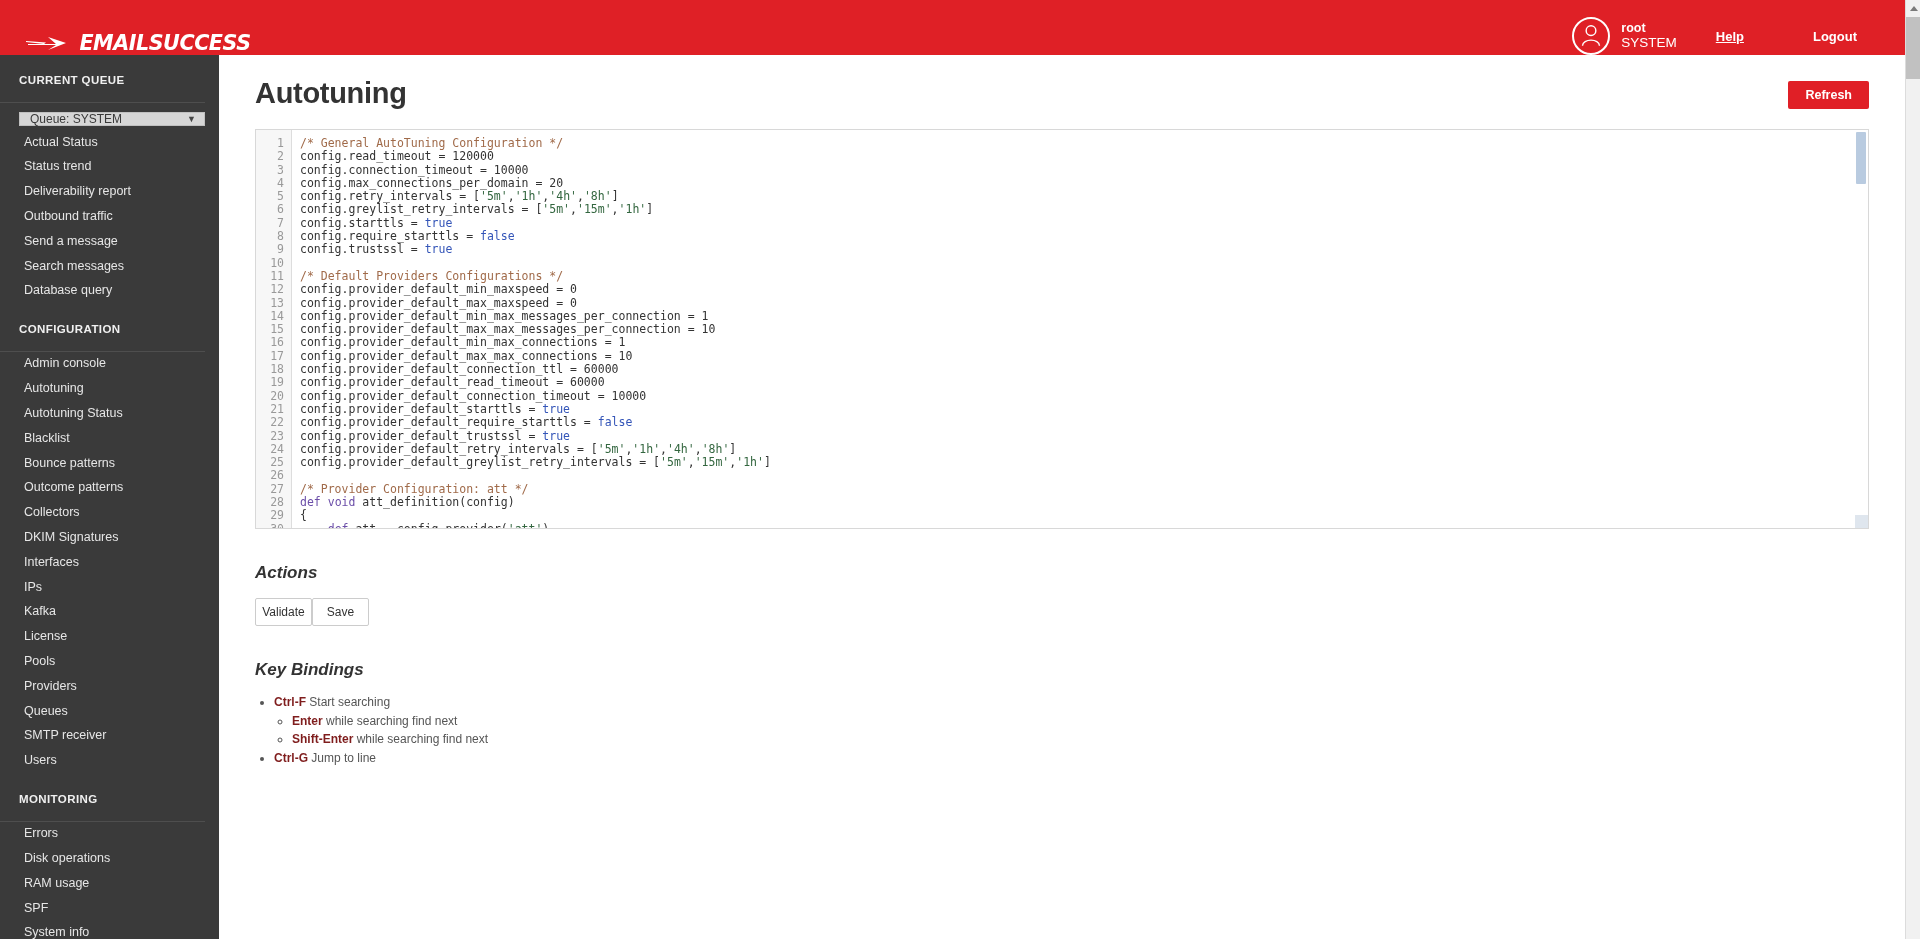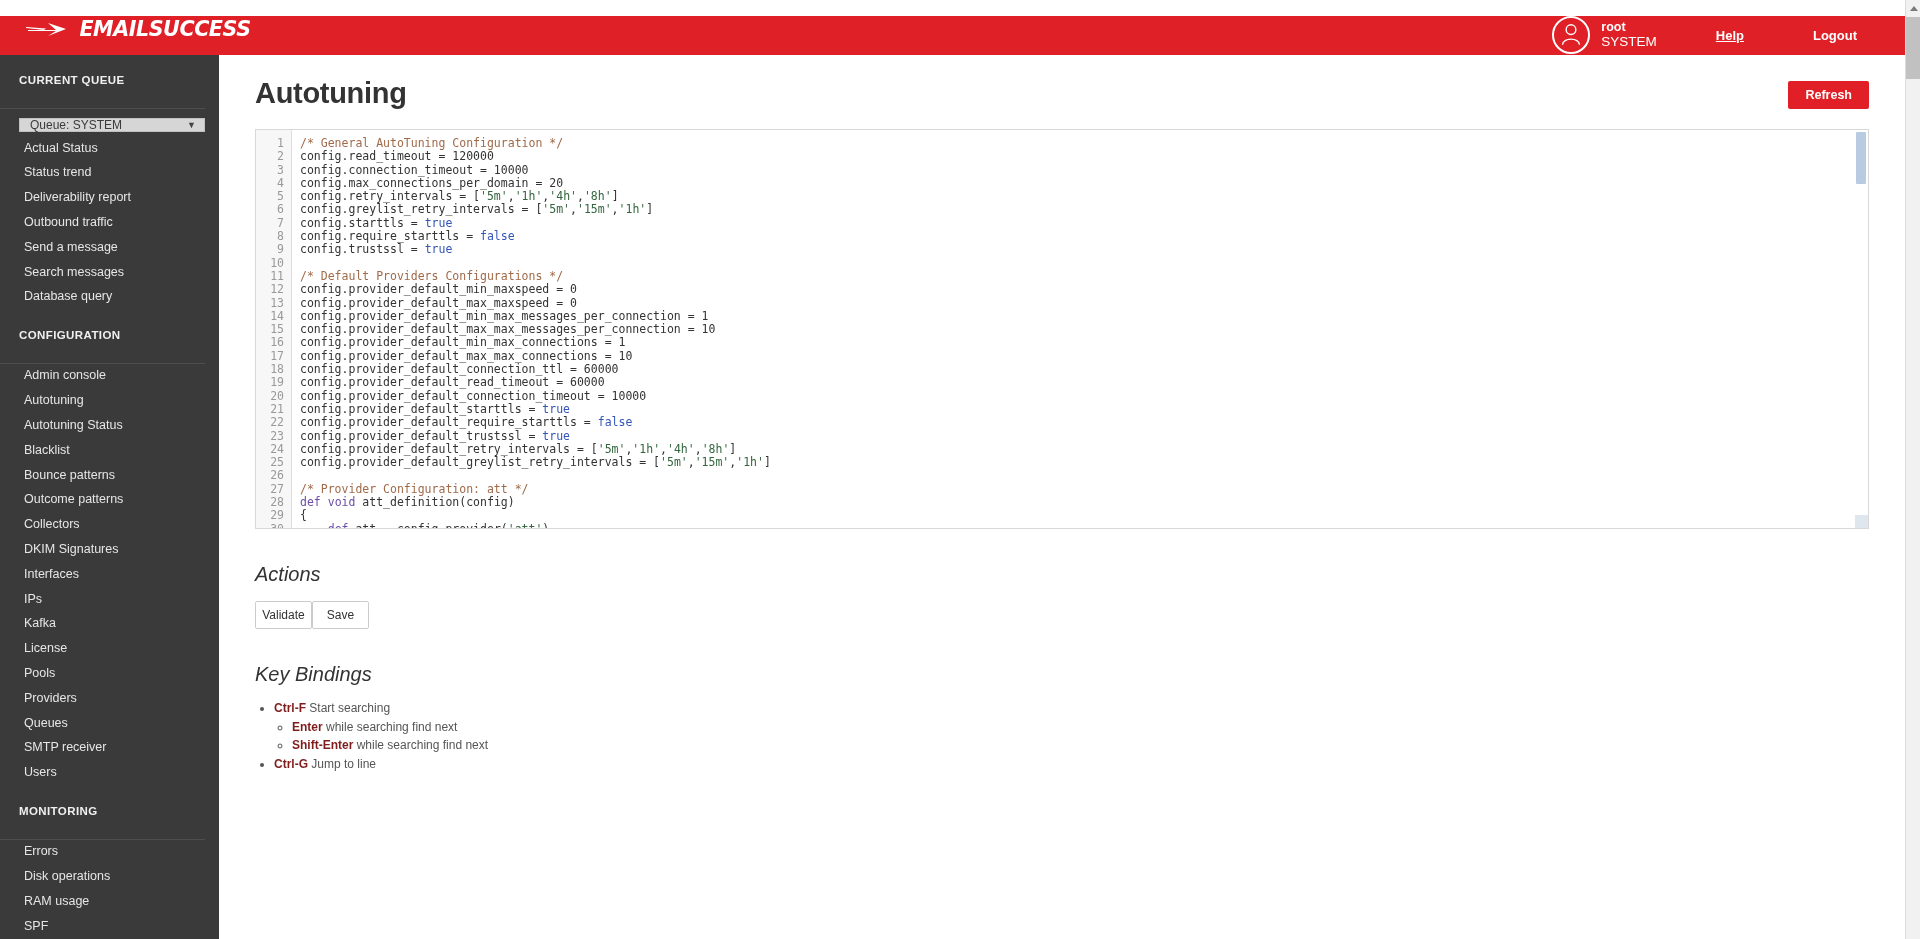--- a/index.html
+++ b/index.html
@@ -6,24 +6,24 @@
   html, body {
     margin: 0; padding: 0;
     width: 1920px; height: 939px;
     overflow: hidden;
     background: #ffffff;
     font-family: "Liberation Sans", sans-serif;
   }
 
   
   #topbar {
-    position: absolute; top: 16px; left: 0;
+    position: absolute; top: 0; left: 0;
     width: 1905px; height: 55px;
     background: #df2026;
-    display: flex; align-items: flex-start;
+    display: flex; align-items: flex-end;
   }
   #logo-wrap {
     width: 219px; padding-left: 26px;
     display: flex; align-items: center; gap: 6px;
   }
   #logo-arrow { width: 42px; height: 20px; flex: none; }
   #logo-text {
     color: #ffffff; font-size: 22px; font-weight: bold;
     font-style: italic; letter-spacing: -0.5px;
     font-family: "DejaVu Sans", sans-serif;
@@ -39,21 +39,21 @@
     border: 2px solid #ffffff; position: relative; flex: none;
   }
   #avatar svg { position: absolute; left: 0; top: 0; }
   #user-names { line-height: 1.15; }
   #user-login { color: #ffffff; font-size: 12.5px; font-weight: bold; }
   #user-role  { color: #ffffff; font-size: 13.5px; }
   .top-link {
     color: #ffffff; font-size: 13px; font-weight: bold;
     text-decoration: none; cursor: pointer;
   }
-  #help-link { margin-left: 52px; text-decoration: underline; }
+  #help-link { margin-left: 32px; text-decoration: underline; }
   #logout-link { margin-left: 62px; }
 
   
   #page-scroll {
     position: absolute; top: 0; right: 0;
     width: 15px; height: 939px;
     background: #f1f1f1; border-left: 1px solid #dcdcdc;
   }
   #page-scroll-arrow {
     width: 15px; height: 17px;
@@ -75,21 +75,21 @@
   #sidebar {
     position: absolute; top: 55px; left: 0;
     width: 219px; height: 884px;
     background: #3a3a3a;
     padding-top: 19px;
     overflow: hidden;
   }
   .side-heading {
     color: #f0f0f0; font-size: 11.5px; font-weight: bold;
     letter-spacing: 0.4px;
-    padding: 0 0 22px 19px; margin: 0 0 0 0;
+    padding: 0 0 16px 19px; margin: 0 0 0 0;
     border-bottom: 1px solid #4e4e4e;
     margin-right: 14px;
   }
   .side-heading.spaced { margin-top: 19px; }
   .queue-select {
     margin: 9px 14px 4px 19px;
     height: 14px; background: #d6d6d6; color: #3a3a3a;
     font-size: 12px; display: flex; align-items: center;
     padding: 0 8px 0 10px; cursor: pointer;
     border: 1px solid #c0c0c0;
@@ -167,21 +167,21 @@
     width: 10px; height: 52px;
     background: #b9cbe0; border-radius: 1px;
   }
   #editor-res {
     position: absolute; bottom: 0px; right: 0px;
     width: 13px; height: 13px; background: #dfe6ee;
   }
 
   
   .section-title {
-    font-size: 20px; font-weight: normal; font-style: italic;
+    font-size: 17px; font-weight: bold; font-style: italic;
     color: #333333; margin: 34px 0 0 0;
   }
   #action-buttons { margin-top: 15px; display: flex; }
   .act-btn {
     background: #ffffff; border: 1px solid #cccccc;
     color: #333333; font-size: 12px;
     padding: 6px 0; width: 57px; text-align: center;
     cursor: pointer; border-radius: 2px;
     font-family: "Liberation Sans", sans-serif;
   }

